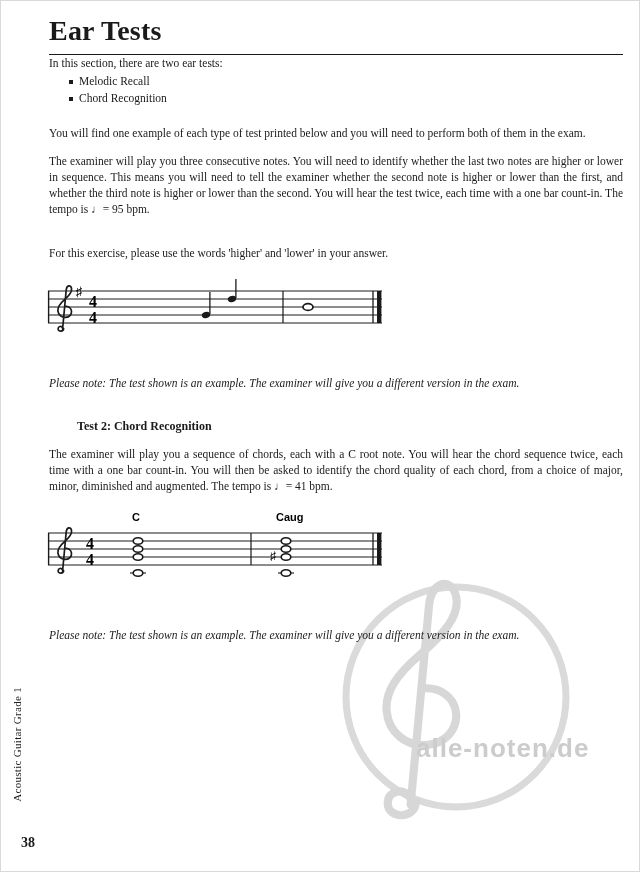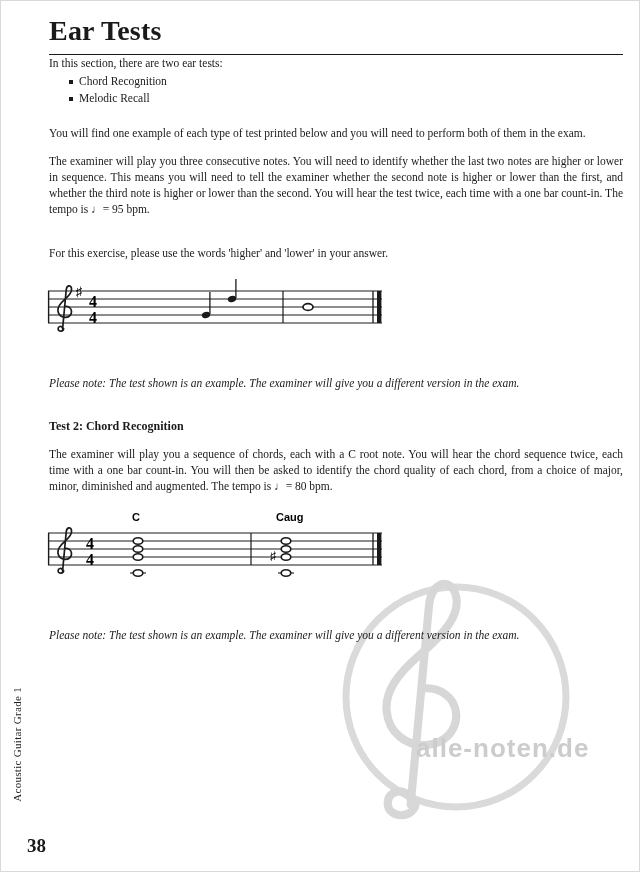--- a/index.html
+++ b/index.html
@@ -17,28 +17,28 @@
   .bullets{margin:2px 0 0 20px;}
   .bullet-row{font-size:11.5px;line-height:1.5;display:flex;align-items:center;}
   .sq{width:4px;height:4px;background:#1a1a1a;margin-right:6px;flex:none;}
   .summary{margin-top:17px;}
   h2{font-size:12px;font-weight:bold;margin:0;}
   .t1h{margin-top:27px;}
   .body-just{text-align:justify;margin-top:12px;}
   .instruction{margin-top:28px;}
   .staff-wrap{margin-top:16px;margin-left:-3px;}
   .note{font-style:italic;margin-top:28px;}
-  .t2h{margin-top:28px;}
+  .t2h{margin-top:28px;margin-left:28px;}
   .watermark{position:absolute;left:305px;top:558px;z-index:0;}
   .side-label{
     position:absolute;left:10px;top:686px;z-index:1;
     writing-mode:vertical-rl;transform:rotate(180deg);
     font-size:11px;color:#1a1a1a;letter-spacing:0.3px;
   }
-  .pagenum{position:absolute;left:26px;top:834px;z-index:1;font-size:19px;font-weight:bold;}
+  .pagenum{position:absolute;left:20px;top:834px;z-index:1;font-size:14px;font-weight:bold;}
   .staff text{font-family:"Liberation Serif","DejaVu Sans",serif;}
   .staff .chordlbl{font-family:"Liberation Sans","DejaVu Sans",sans-serif;font-weight:bold;}
   .wm-text{font-family:"Liberation Sans","DejaVu Sans",sans-serif;font-weight:bold;}
 </style>
 </head>
 <body>
 
 <div class="page">
 
   <svg class="watermark" width="330" height="310" viewBox="0 0 330 310">
@@ -51,25 +51,25 @@
 
   <div class="content">
     <h1 class="title">Ear Tests</h1>
     <hr class="rule">
 
     <p class="lead">In this section, there are two ear tests:</p>
 
     <div class="bullets">
       <div class="bullet-row">
         <span class="sq"></span>
-        <span>Chord Recognition</span>
+        <span>Melodic Recall</span>
       </div>
       <div class="bullet-row">
         <span class="sq"></span>
-        <span>Melodic Recall</span>
+        <span>Chord Recognition</span>
       </div>
     </div>
 
     <p class="summary">You will find one example of each type of test printed below and you will need to perform both of them in the exam.</p>
 
     <p class="body-just">The examiner will play you three consecutive notes. You will need to identify whether the last two notes are higher or lower in sequence. This means you will need to tell the examiner whether the second note is higher or lower than the first, and whether the third note is higher or lower than the second. You will hear the test twice, each time with a one bar count-in. The tempo is ♩= 95 bpm.</p>
     <p class="instruction">For this exercise, please use the words 'higher' and 'lower' in your answer.</p>
 
     <div class="staff-wrap">
       <svg class="staff" width="340" height="66" viewBox="0 0 340 66">
@@ -100,21 +100,21 @@
         <g>
           <line x1="327" y1="14" x2="327" y2="46" stroke="#1a1a1a" stroke-width="1.3"></line>
           <rect x="331" y="14" width="4.4" height="32" fill="#1a1a1a"></rect>
         </g>
       </svg>
     </div>
 
     <p class="note">Please note: The test shown is an example. The examiner will give you a different version in the exam.</p>
 
     <h2 class="t2h">Test 2: Chord Recognition</h2>
-    <p class="body-just">The examiner will play you a sequence of chords, each with a C root note. You will hear the chord sequence twice, each time with a one bar count-in. You will then be asked to identify the chord quality of each chord, from a choice of major, minor, diminished and augmented. The tempo is ♩= 80 bpm.</p>
+    <p class="body-just">The examiner will play you a sequence of chords, each with a C root note. You will hear the chord sequence twice, each time with a one bar count-in. You will then be asked to identify the chord quality of each chord, from a choice of major, minor, diminished and augmented. The tempo is ♩= 41 bpm.</p>
 
     <div class="staff-wrap">
       <svg class="staff" width="340" height="84" viewBox="0 0 340 84">
         <text class="chordlbl" x="86" y="10" font-size="11">C</text>
         <text class="chordlbl" x="230" y="10" font-size="11">Caug</text>
         <g stroke="#1a1a1a" stroke-width="1">
           <line x1="2" y1="22" x2="336" y2="22"></line>
           <line x1="2" y1="30" x2="336" y2="30"></line>
           <line x1="2" y1="38" x2="336" y2="38"></line>
           <line x1="2" y1="46" x2="336" y2="46"></line>

